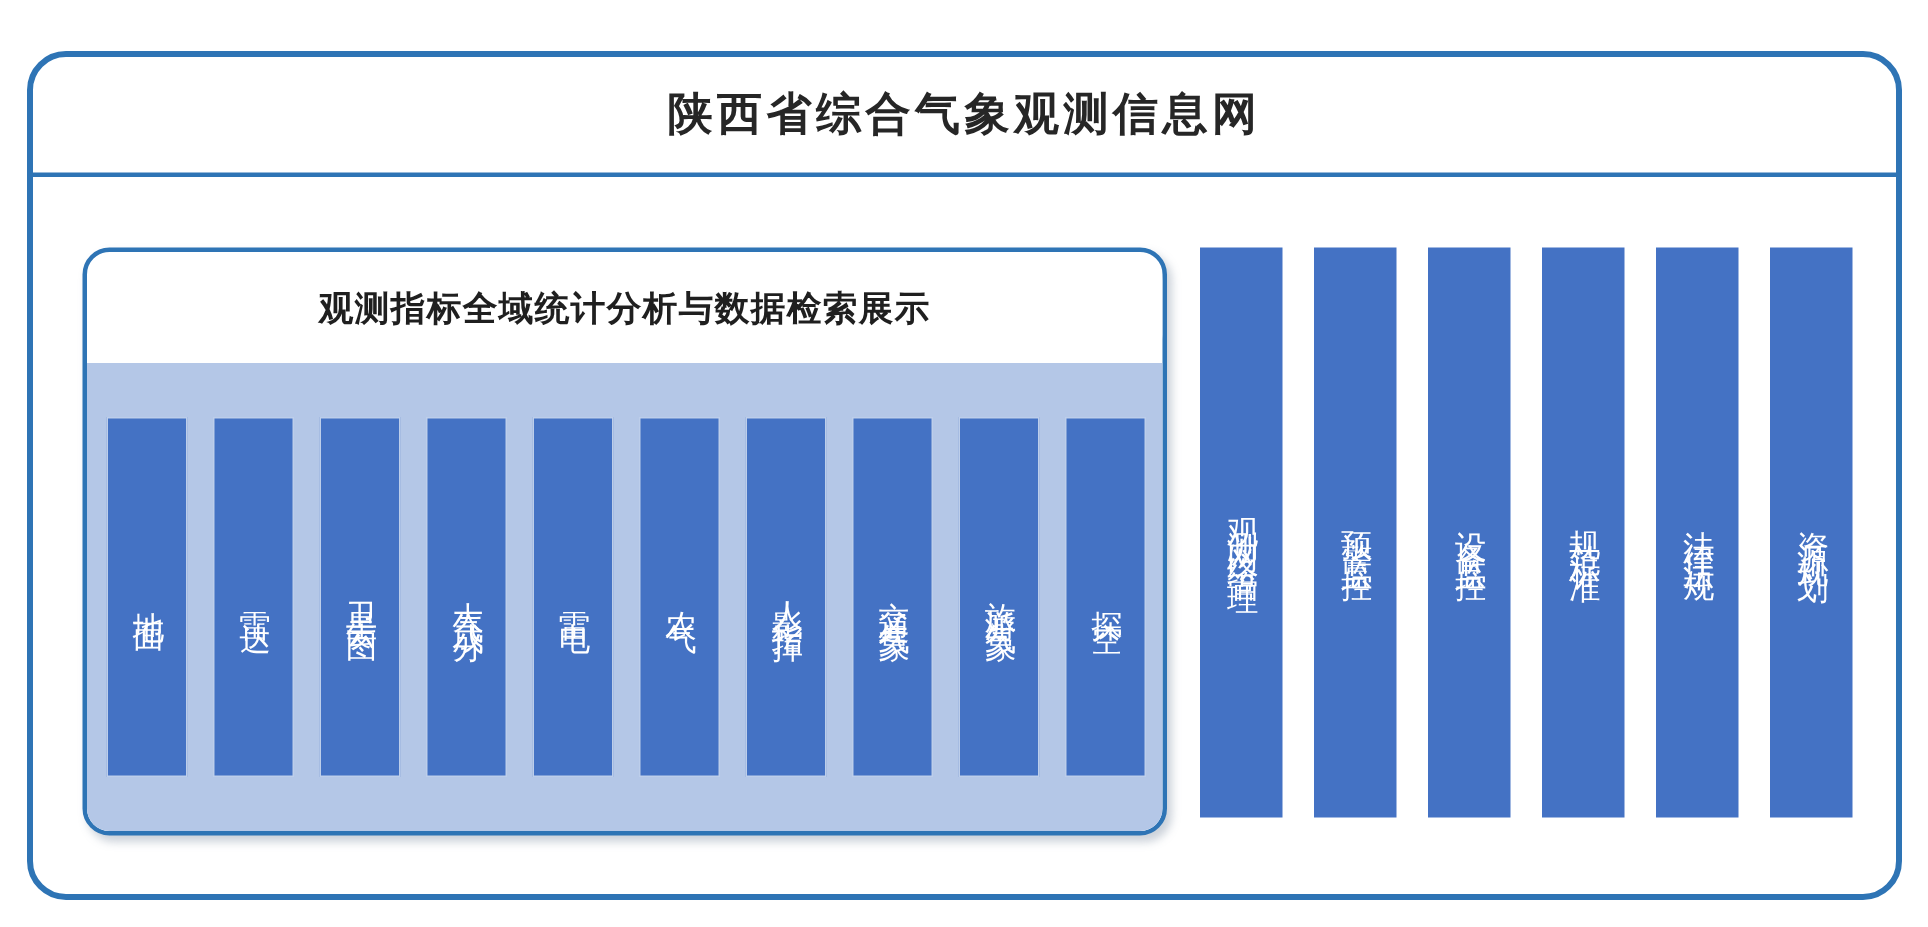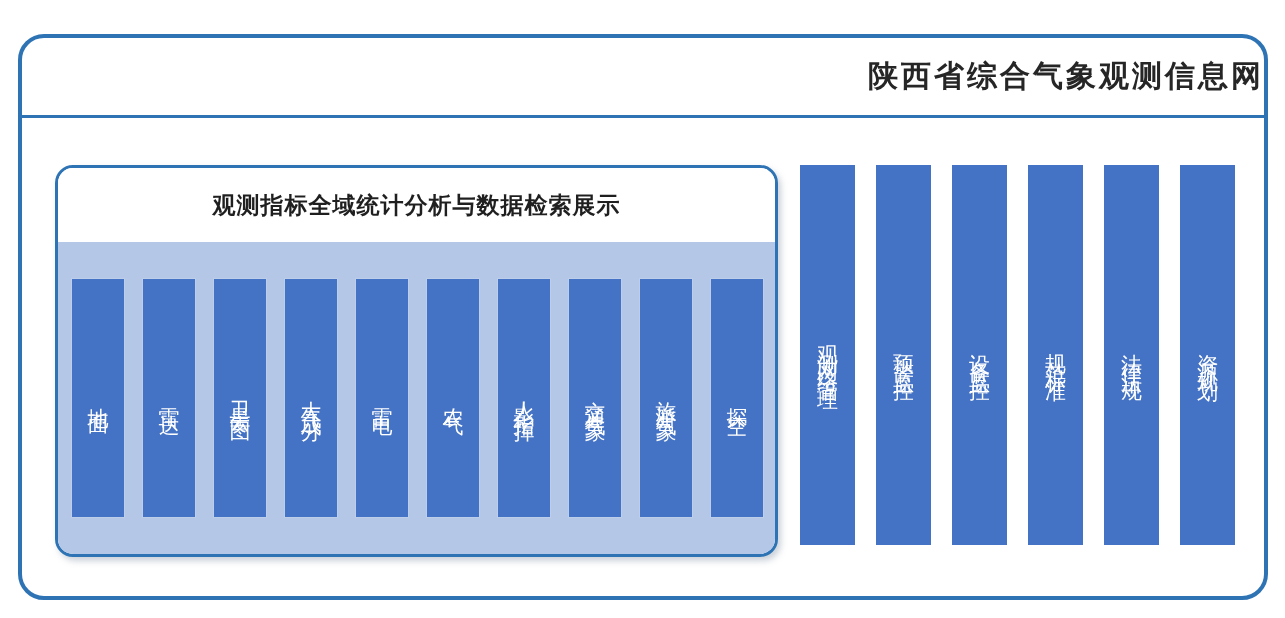--- a/index.html
+++ b/index.html
@@ -13,21 +13,21 @@
   .frame {
     position: absolute;
     left: 18px; top: 34px;
     width: 1250px; height: 566px;
     border: 4px solid var(--frame-border, #2E74B5);
     border-radius: 26px;
     background: #ffffff;
   }
   .header {
     height: 80px;
-    display: flex; align-items: center; justify-content: flex-end;
+    display: flex; align-items: center; justify-content: center;
     border-bottom: 3px solid var(--frame-border, #2E74B5);
   }
   .main-title {
     font-size: 30px;
     font-weight: 600;
     color: #262626;
     letter-spacing: 3px;
   }
   .panel {
     position: absolute;
@@ -36,20 +36,21 @@
     border: 3px solid var(--frame-border, #2E74B5);
     border-radius: 18px;
     background: #ffffff;
     overflow: hidden;
     box-shadow: 3px 4px 6px rgba(110, 125, 150, 0.35);
   }
   .panel-band {
     height: 74px;
     display: flex; align-items: center; justify-content: center;
     background: #ffffff;
+    border-radius: 19px;
   }
   .panel-title {
     font-size: 23px;
     font-weight: 600;
     color: #1f1f1f;
     letter-spacing: 1px;
   }
   .panel-body {
     position: absolute;
     left: 0; right: 0; top: 74px; bottom: 0;

